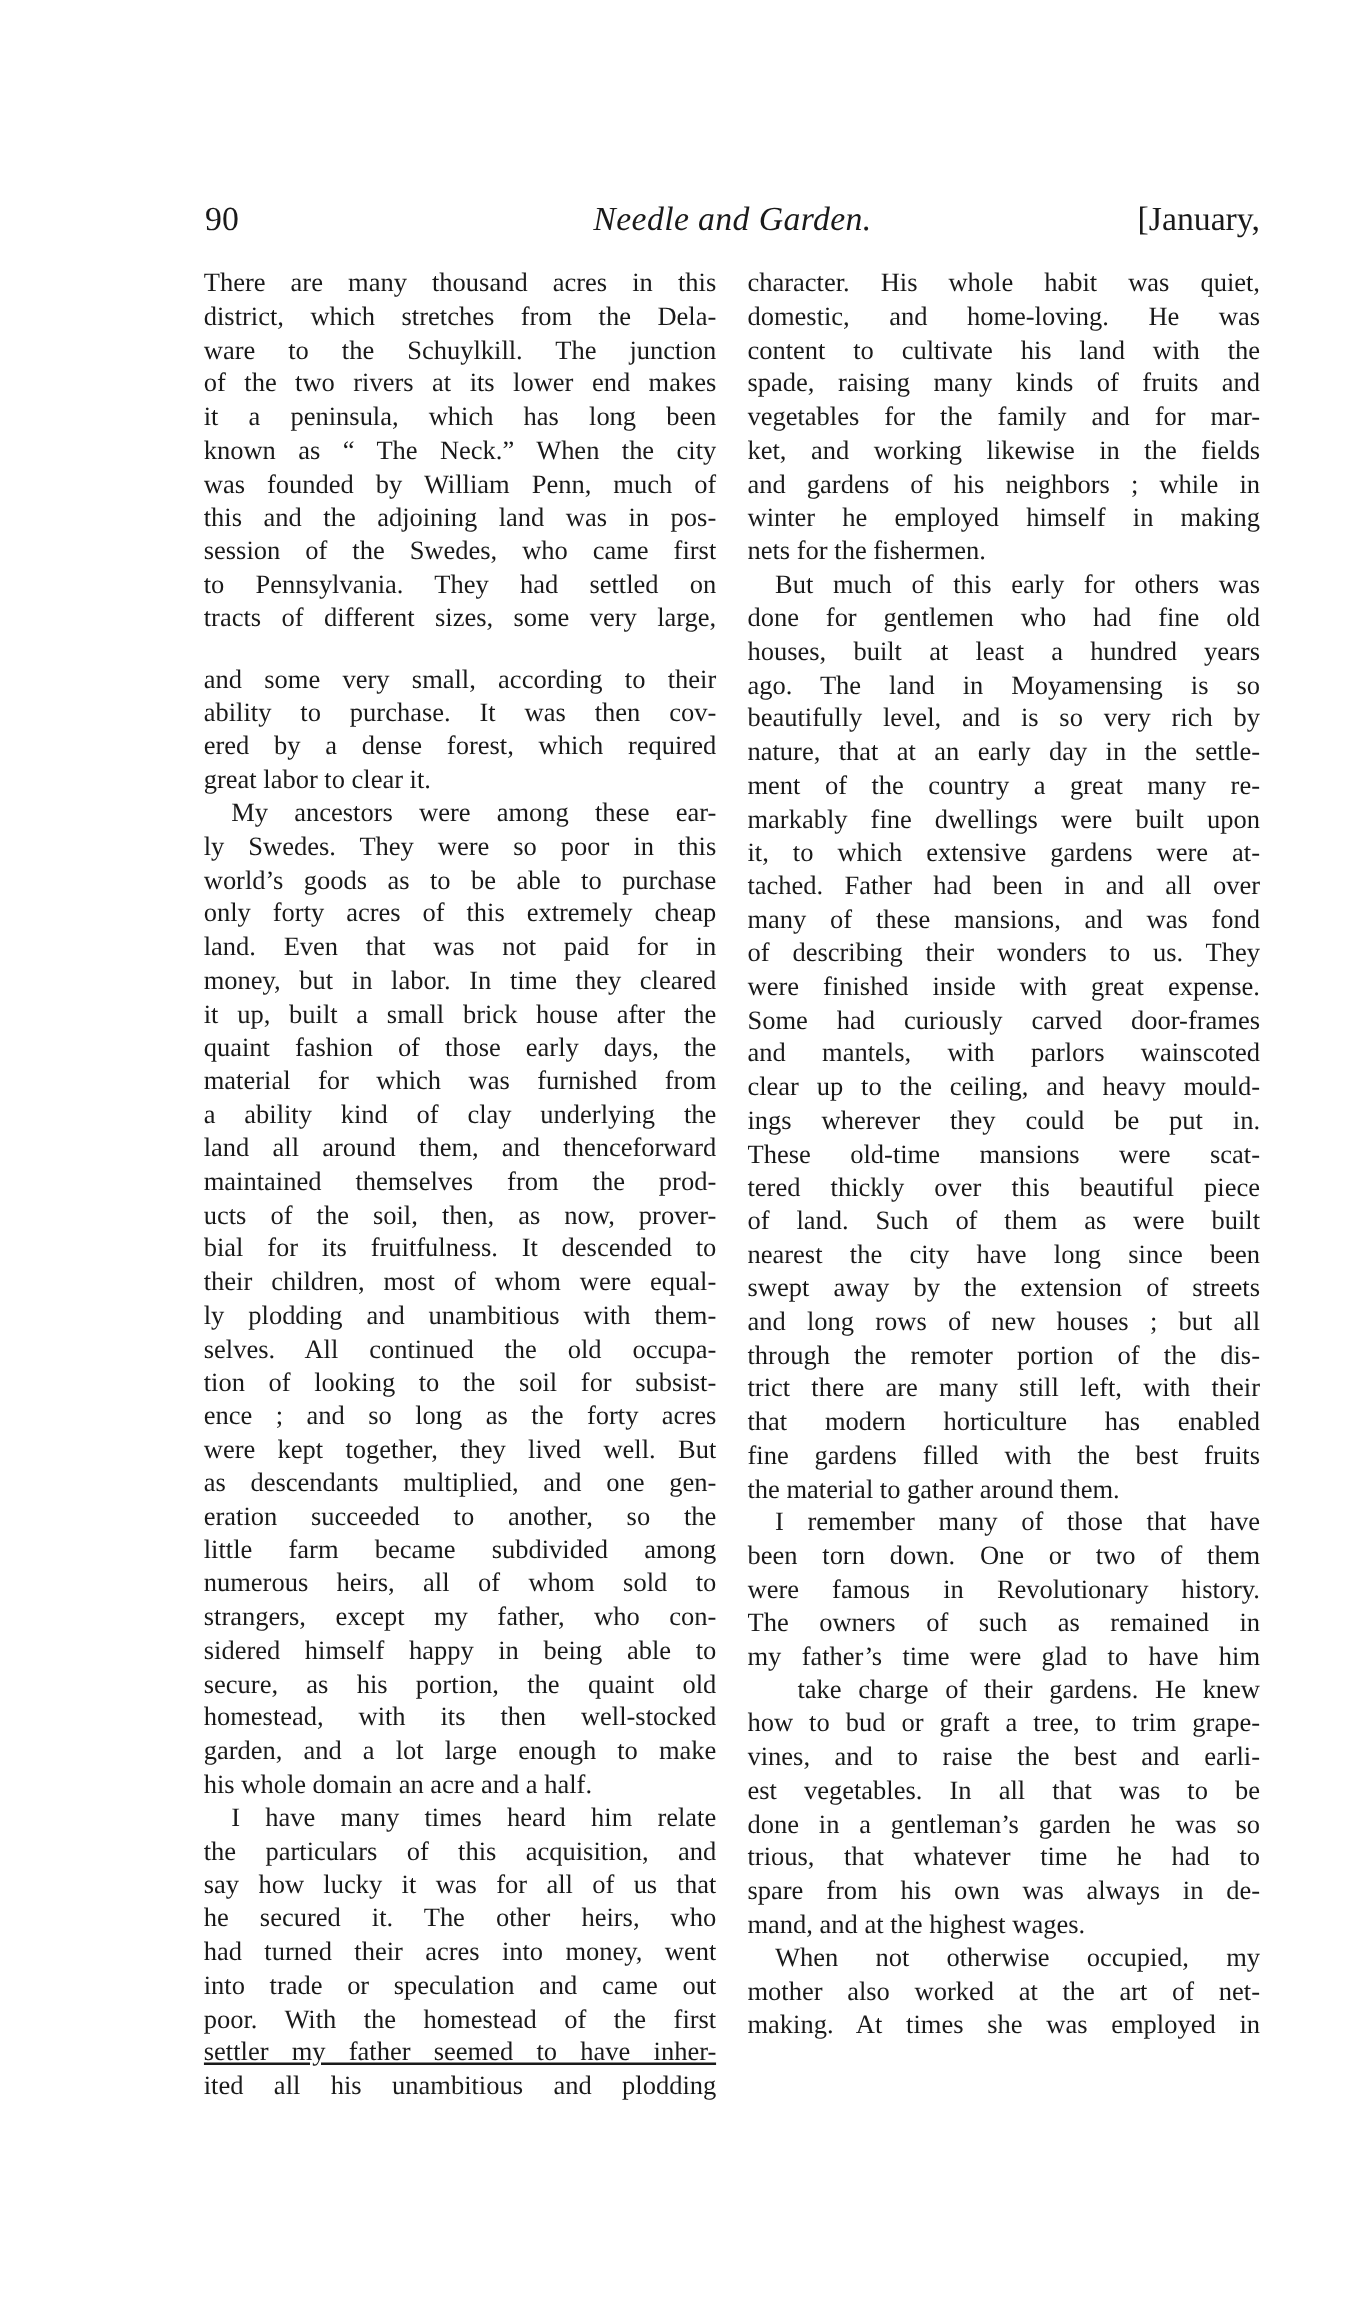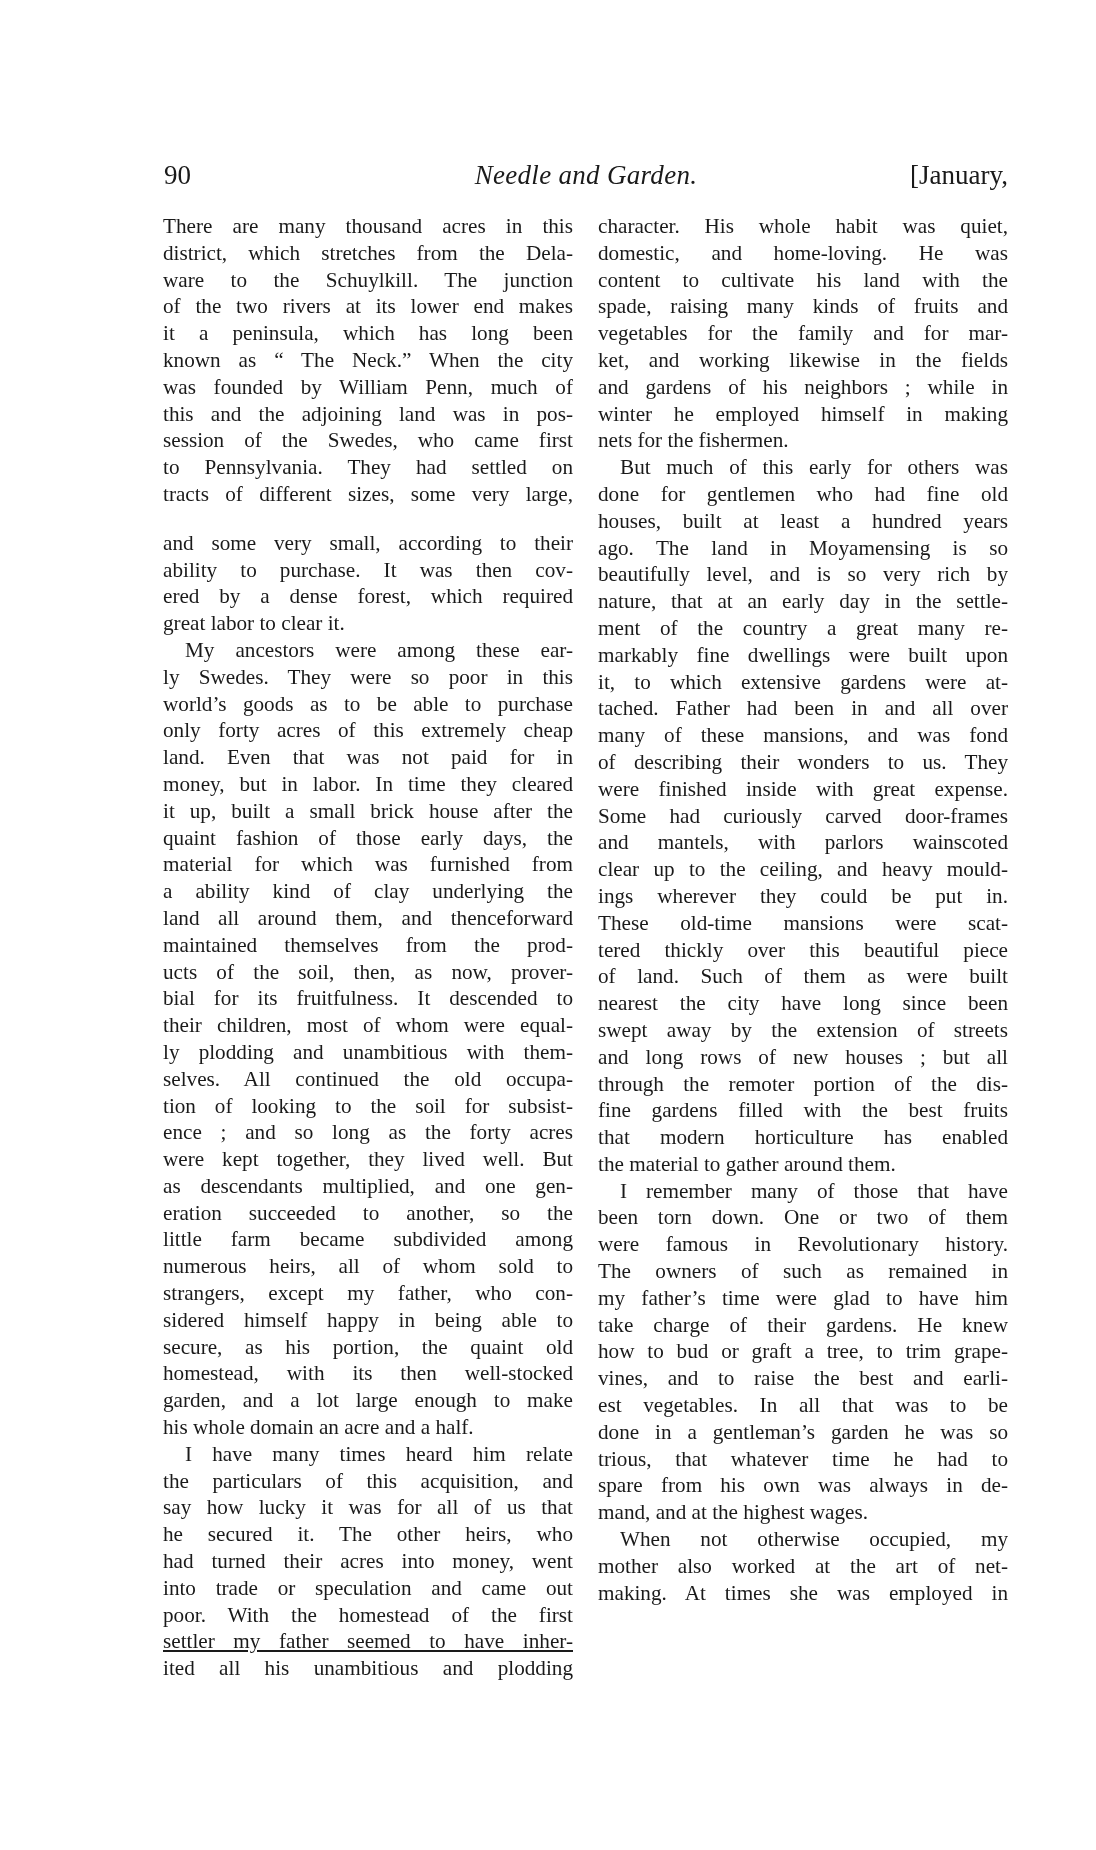--- a/index.html
+++ b/index.html
@@ -159,29 +159,30 @@
     <span class="line" style="white-space: normal; overflow: hidden;">and mantels, with parlors wainscoted</span>
     <span class="line" style="white-space: normal; overflow: hidden;">clear up to the ceiling, and heavy mould-</span>
     <span class="line" style="white-space: normal; overflow: hidden;">ings wherever they could be put in.</span>
     <span class="line" style="white-space: normal; overflow: hidden;">These old-time mansions were scat-</span>
     <span class="line" style="white-space: normal; overflow: hidden;">tered thickly over this beautiful piece</span>
     <span class="line" style="white-space: normal; overflow: hidden;">of land.  Such of them as were built</span>
     <span class="line" style="white-space: normal; overflow: hidden;">nearest the city have long since been</span>
     <span class="line" style="white-space: normal; overflow: hidden;">swept away by the extension of streets</span>
     <span class="line" style="white-space: normal; overflow: hidden;">and long rows of new houses ; but all</span>
     <span class="line" style="white-space: normal; overflow: hidden;">through the remoter portion of the dis-</span>
+    <span class="line" style="white-space: normal; overflow: hidden;">trict there are many still left, with their</span>
+    <span class="line" style="white-space: normal; overflow: hidden;">that modern horticulture has enabled</span>
     <span class="line" style="white-space: normal; overflow: hidden;">fine gardens filled with the best fruits</span>
-    <span class="line" style="white-space: normal; overflow: hidden;">that modern horticulture has enabled</span>
     <span class="line last" style="white-space: normal; overflow: hidden;">the material to gather around them.</span>
     <span class="line indent" style="white-space: normal; overflow: hidden;">I remember many of those that have</span>
     <span class="line" style="white-space: normal; overflow: hidden;">been torn down.  One or two of them</span>
     <span class="line" style="white-space: normal; overflow: hidden;">were famous in Revolutionary history.</span>
     <span class="line" style="white-space: normal; overflow: hidden;">The owners of such as remained in</span>
     <span class="line" style="white-space: normal; overflow: hidden;">my father’s time were glad to have him</span>
-    <span class="line" style="white-space: normal; overflow: hidden;">take charge of their gardens.  He knew</span>
+    <span class="line" style="white-space: normal; overflow: hidden; margin-left: 40px;">take charge of their gardens.  He knew</span>
     <span class="line" style="white-space: normal; overflow: hidden;">how to bud or graft a tree, to trim grape-</span>
     <span class="line" style="white-space: normal; overflow: hidden;">vines, and to raise the best and earli-</span>
     <span class="line" style="white-space: normal; overflow: hidden;">est vegetables.  In all that was to be</span>
     <span class="line" style="white-space: normal; overflow: hidden;">done in a gentleman’s garden he was so</span>
     <span class="line" style="white-space: normal; overflow: hidden;">trious, that whatever time he had to</span>
     <span class="line" style="white-space: normal; overflow: hidden;">spare from his own was always in de-</span>
     <span class="line last" style="white-space: normal; overflow: hidden;">mand, and at the highest wages.</span>
     <span class="line indent" style="white-space: normal; overflow: hidden;">When not otherwise occupied, my</span>
     <span class="line" style="white-space: normal; overflow: hidden;">mother also worked at the art of net-</span>
     <span class="line" style="white-space: normal; overflow: hidden;">making.  At times she was employed in</span>

